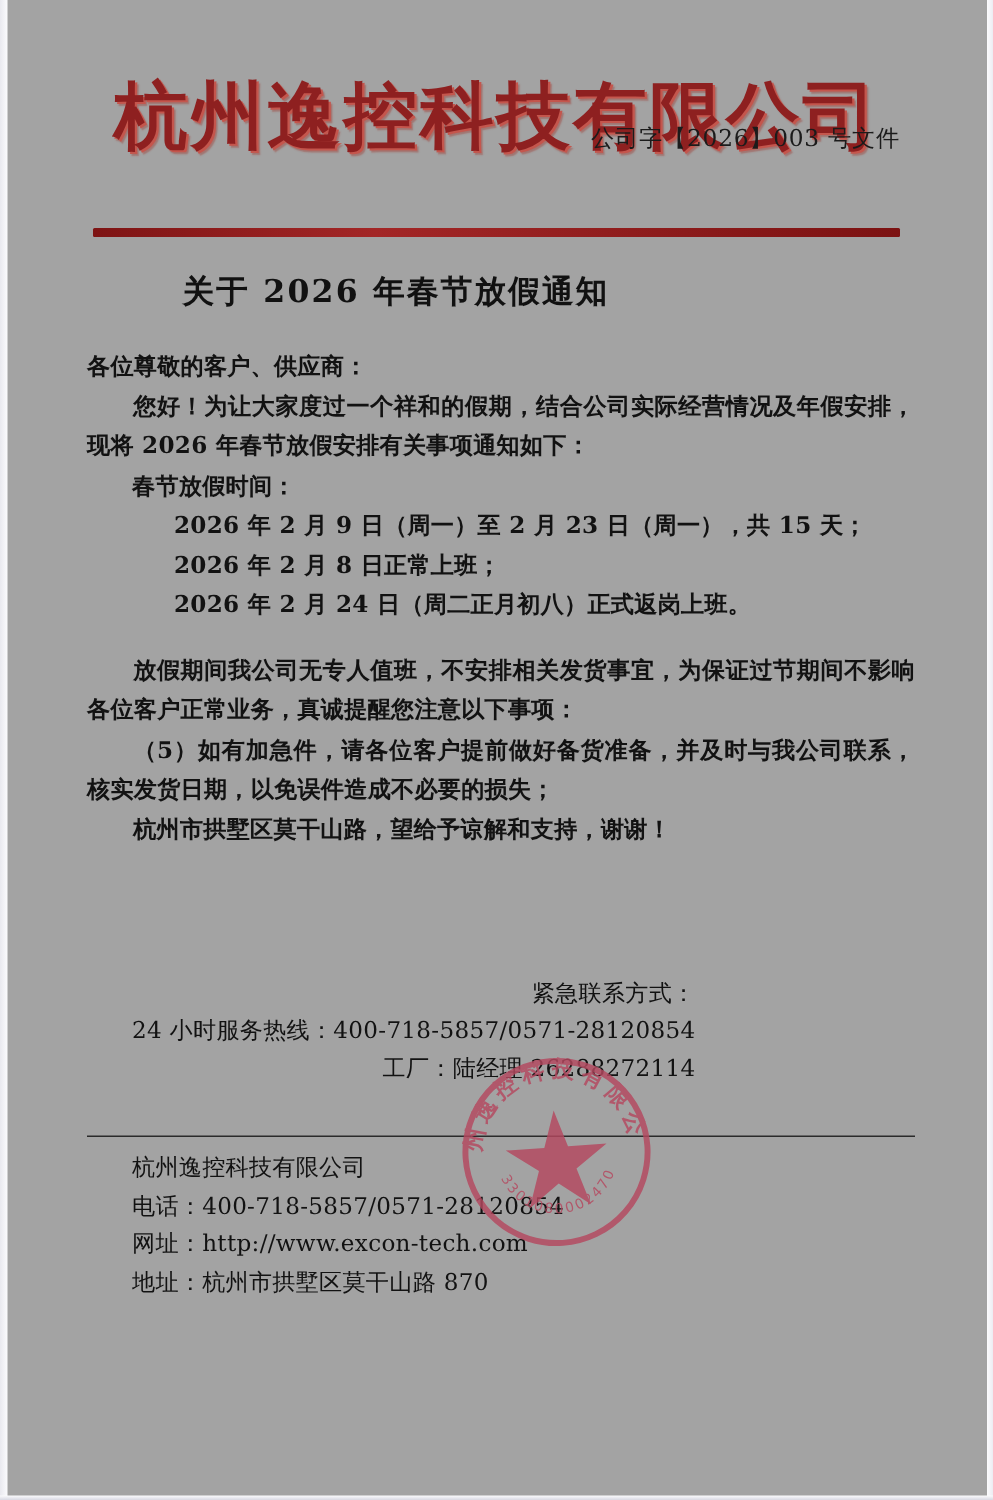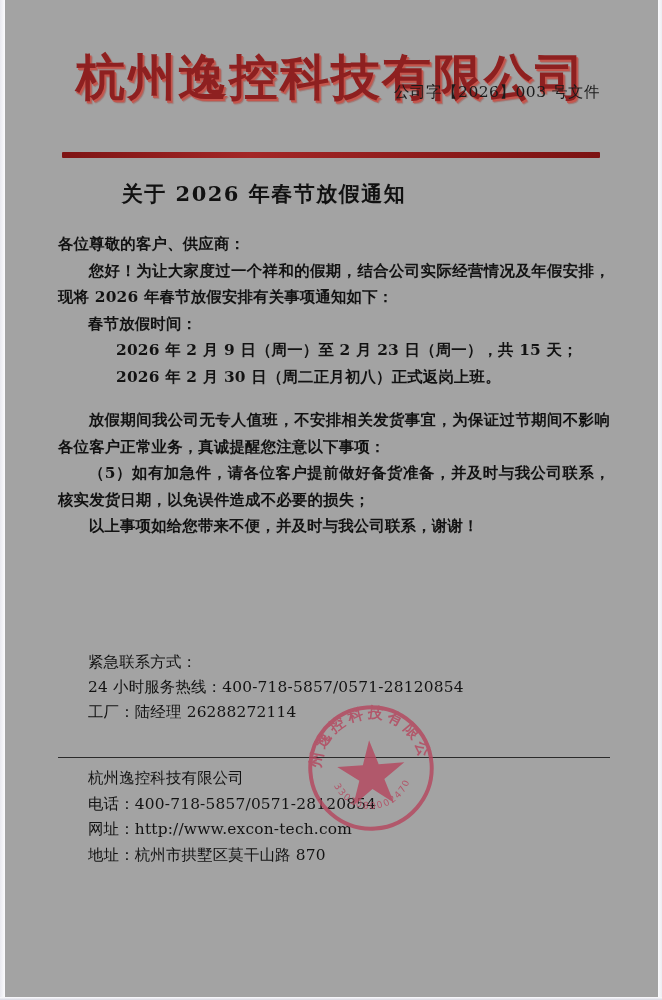--- a/index.html
+++ b/index.html
@@ -121,21 +121,21 @@
   .emergency {
     position: absolute;
     left: 88px;
     top: 650px;
     font-family: "DejaVu Serif", "Liberation Serif", serif;
     font-size: 15.4px;
     line-height: 25px;
     color: #121212;
     letter-spacing: 0.2px;
   }
-  .emergency div { white-space: nowrap; }
+  .emergency div { white-space: nowrap; text-align: right; }
 
   
   .divider {
     position: absolute;
     left: 58px;
     top: 757px;
     width: 552px;
     height: 1px;
     background: #2a2a2a;
   }
@@ -187,31 +187,32 @@
 
   <div class="content">
 
     <p>各位尊敬的客户、供应商：</p>
 
     <p class="indent2">您好！为让大家度过一个祥和的假期，结合公司实际经营情况及年假安排，现将 2026 年春节放假安排有关事项通知如下：</p>
 
     <div class="block-schedule">
       <p>春节放假时间：</p>
       <p class="sub">2026 年 2 月 9 日（周一）至 2 月 23 日（周一），共 15 天；</p>
-      <p class="sub">2026 年 2 月 30 日（周二正月初八）正式返岗上班。</p>
+      <p class="sub">2026 年 2 月 8 日正常上班；</p>
+      <p class="sub">2026 年 2 月 24 日（周二正月初八）正式返岗上班。</p>
     </div>
 
     <div class="gap-lg"></div>
 
     <p class="indent2">放假期间我公司无专人值班，不安排相关发货事宜，为保证过节期间不影响各位客户正常业务，真诚提醒您注意以下事项：</p>
 
     <p class="indent2">（5）如有加急件，请各位客户提前做好备货准备，并及时与我公司联系，核实发货日期，以免误件造成不必要的损失；</p>
 
 
-    <p class="indent2">以上事项如给您带来不便，并及时与我公司联系，谢谢！</p>
+    <p class="indent2">杭州市拱墅区莫干山路，望给予谅解和支持，谢谢！</p>
   </div>
 
   <div class="emergency">
     <div>紧急联系方式：</div>
     <div>24 小时服务热线：400-718-5857/0571-28120854</div>
     <div>工厂：陆经理  26288272114</div>
   </div>
 
   <div class="divider"></div>
 

